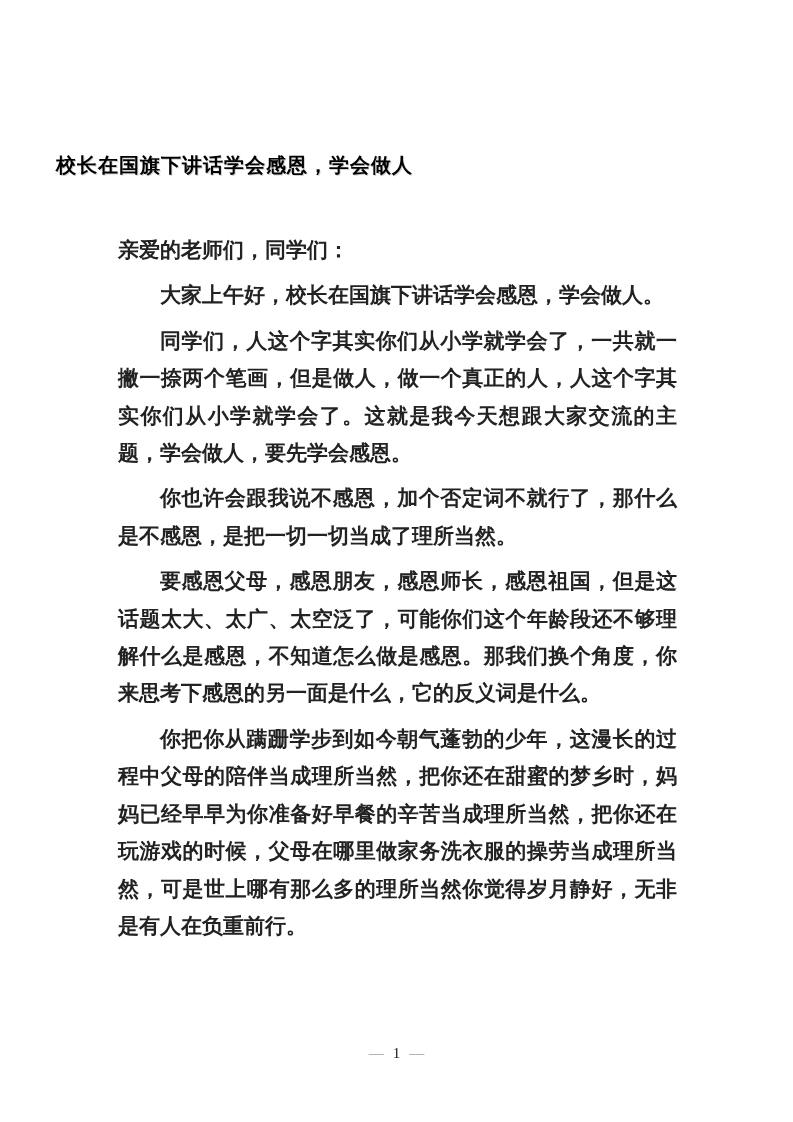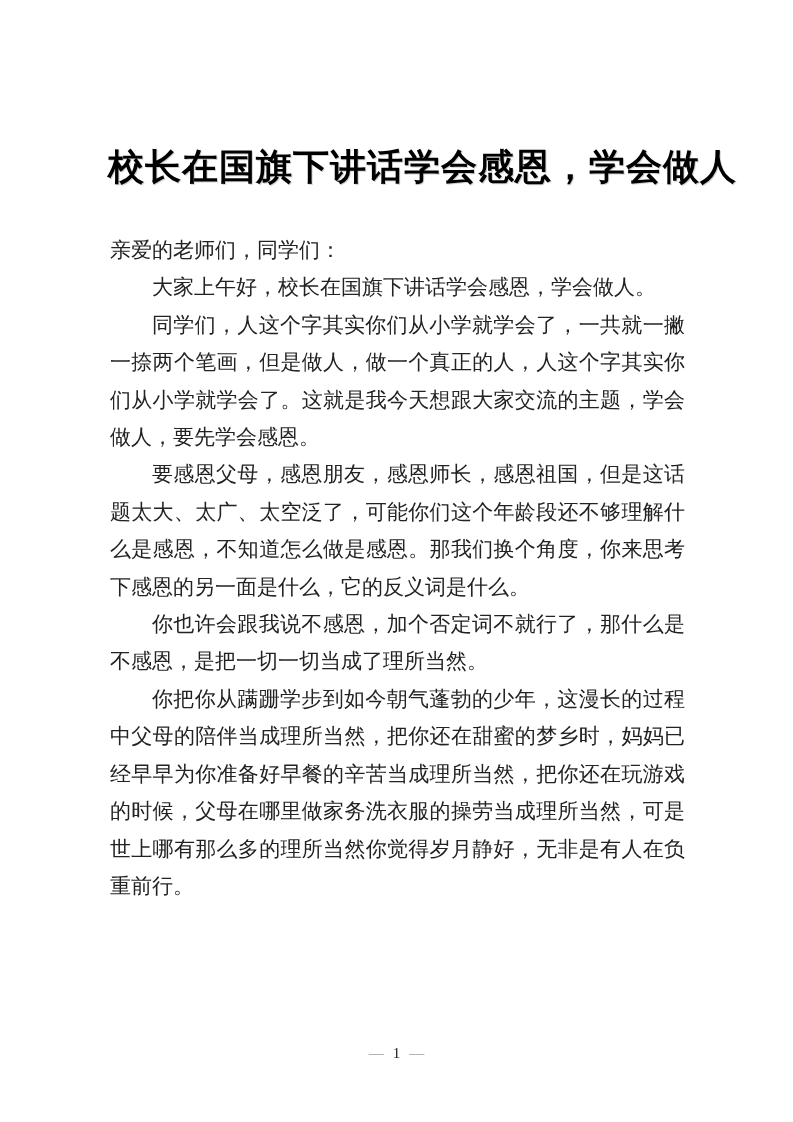--- a/index.html
+++ b/index.html
@@ -11,40 +11,41 @@
     position: relative;
     width: 793px;
     height: 1122px;
     background: #ffffff;
     overflow: hidden;
     font-family: "Liberation Serif", "DejaVu Serif", serif;
   }
   .doc-title {
     margin: 0;
     padding: 146px 56px 0 56px;
-    text-align: right;
-    font-family: Liberation Sans, sans-serif;
-    font-size: 36px;
+    text-align: left;
+    font-family: Liberation Mono, monospace;
+    font-size: 20px;
     font-weight: bold;
     color: #000000;
     letter-spacing: 1px;
     line-height: 42px;
     text-shadow: 1px 1px 0 rgba(0,0,0,0.18);
   }
   .doc-body {
     margin: 44px 108px 0 110px;
     font-size: 21px;
     line-height: 37.4px;
     color: #222222;
     text-align: justify;
     text-justify: inter-ideograph;
   }
   .doc-body p {
-    margin: 0;
+    margin: 8px;
     text-indent: 2em;
+    font-weight: bold;
   }
   .doc-body p.no-indent {
     text-indent: 0;
   }
   .page-footer {
     position: absolute;
     left: 0;
     right: 0;
     bottom: 60px;
     text-align: center;
@@ -65,22 +66,22 @@
 <body>
 
 <div class="page">
 
   <h1 class="doc-title">校长在国旗下讲话学会感恩，学会做人</h1>
 
   <div class="doc-body">
     <p class="no-indent">亲爱的老师们，同学们：</p>
     <p>大家上午好，校长在国旗下讲话学会感恩，学会做人。</p>
     <p>同学们，人这个字其实你们从小学就学会了，一共就一撇一捺两个笔画，但是做人，做一个真正的人，人这个字其实你们从小学就学会了。这就是我今天想跟大家交流的主题，学会做人，要先学会感恩。</p>
+    <p>你也许会跟我说不感恩，加个否定词不就行了，那什么是不感恩，是把一切一切当成了理所当然。</p>
     <p>要感恩父母，感恩朋友，感恩师长，感恩祖国，但是这话题太大、太广、太空泛了，可能你们这个年龄段还不够理解什么是感恩，不知道怎么做是感恩。那我们换个角度，你来思考下感恩的另一面是什么，它的反义词是什么。</p>
-    <p>你也许会跟我说不感恩，加个否定词不就行了，那什么是不感恩，是把一切一切当成了理所当然。</p>
     <p>你把你从蹒跚学步到如今朝气蓬勃的少年，这漫长的过程中父母的陪伴当成理所当然，把你还在甜蜜的梦乡时，妈妈已经早早为你准备好早餐的辛苦当成理所当然，把你还在玩游戏的时候，父母在哪里做家务洗衣服的操劳当成理所当然，可是世上哪有那么多的理所当然你觉得岁月静好，无非是有人在负重前行。</p>
   </div>
 
   <div class="page-footer">
     <span class="dash">—</span><span class="num">1</span><span class="dash">—</span>
   </div>
 
 </div>
 
 </body></html>

